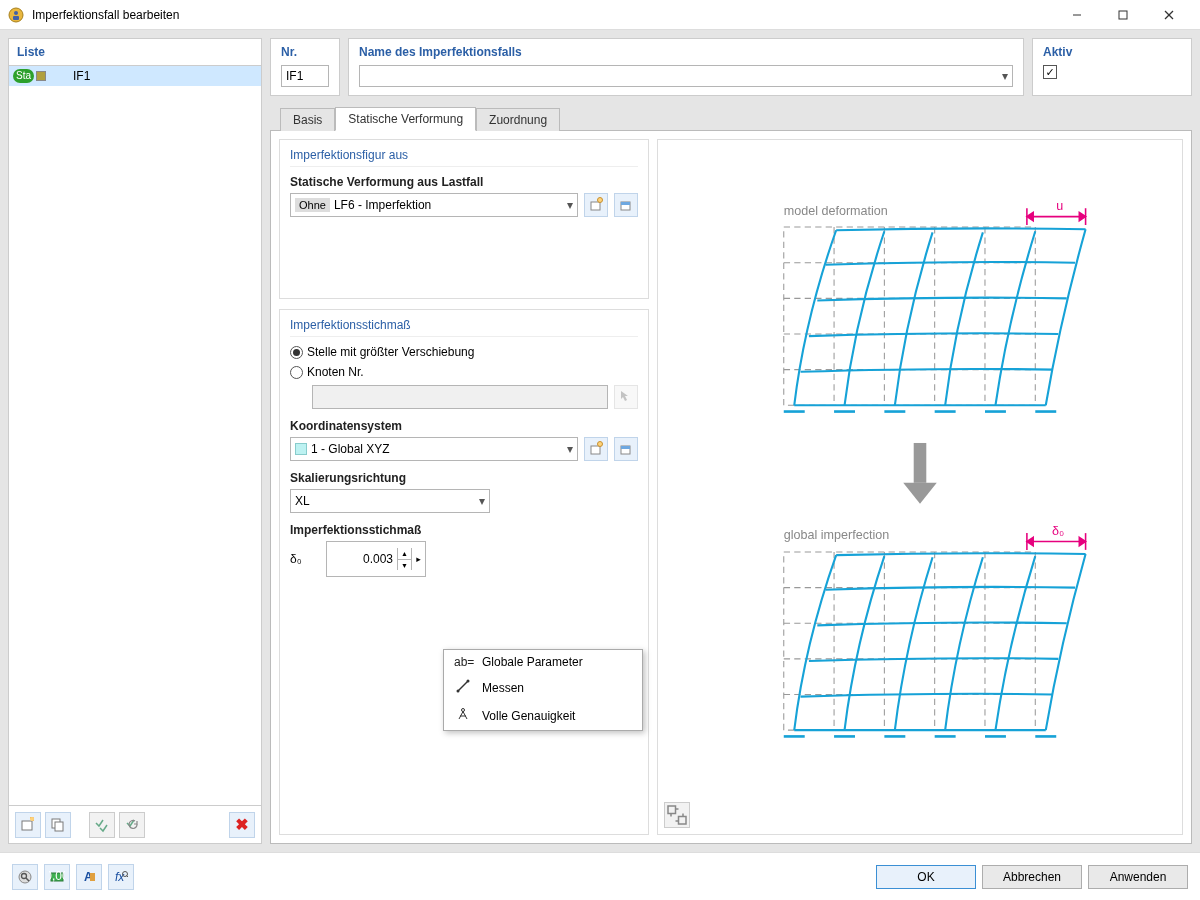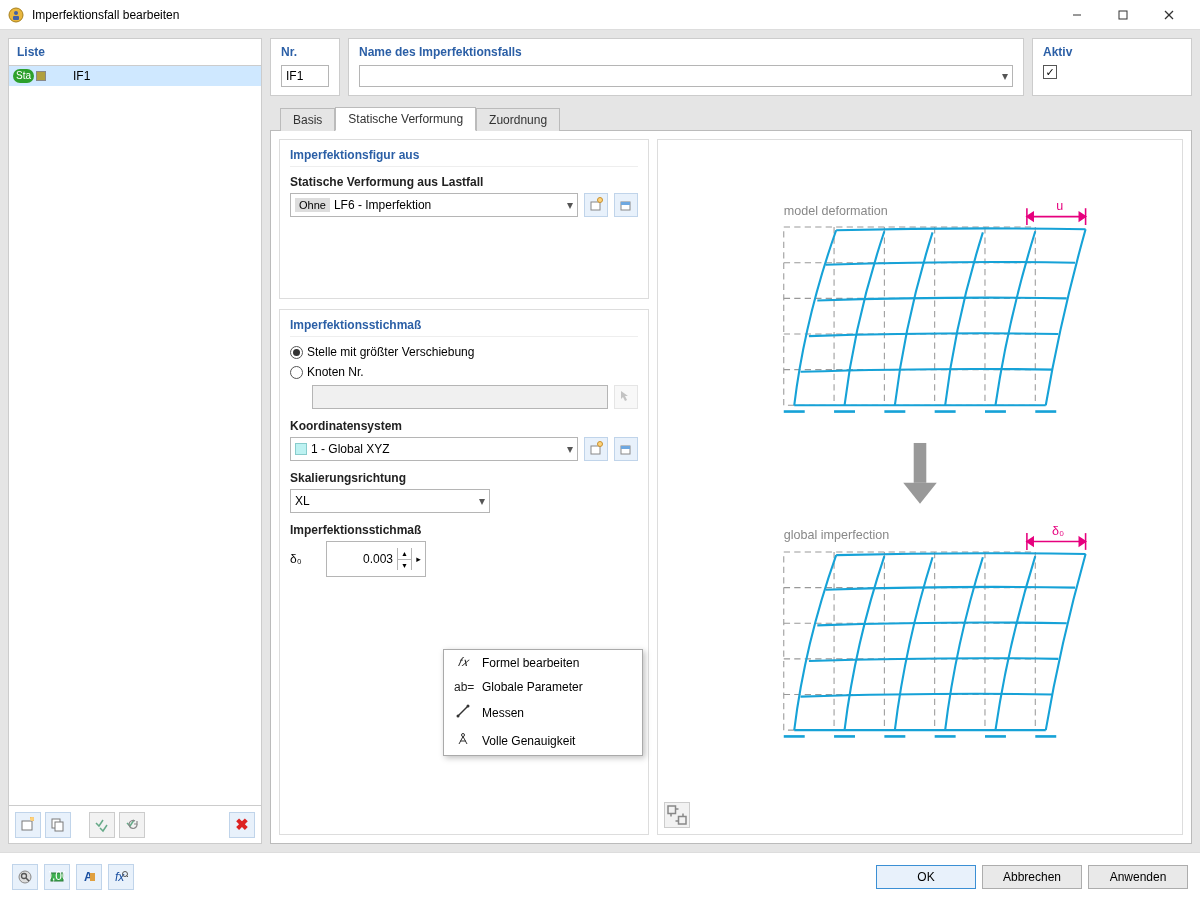--- a/index.html
+++ b/index.html
@@ -54,21 +54,21 @@
   .tabs { display: flex; height: 26px; align-items: flex-end; gap:0; padding-left:10px; }
   .tab { padding: 4px 12px; border: 1px solid #bbb; border-bottom: none; background: #e5e5e5; color:#333; cursor:pointer; position:relative; top:1px; }
   .tab.active { background: #fff; font-weight:400; border-bottom:1px solid #fff; }
   .tabbody { flex:1; background: #fff; border: 1px solid #bbb; display:flex; padding: 8px; gap: 8px; min-height:0; }
 
   
   .formcol { width: 370px; display:flex; flex-direction:column; gap:10px; }
   .previewcol { flex:1; border:1px solid #ddd; background:#fff; position:relative; }
 
   .section { border:1px solid #ddd; padding:8px 10px 12px 10px; }
-  .section .shead { color:#2b5fa6; font-weight:700; margin-bottom:8px; border-bottom:1px solid #eee; padding-bottom:4px; }
+  .section .shead { color:#2b5fa6; font-weight:400; margin-bottom:8px; border-bottom:1px solid #eee; padding-bottom:4px; }
   .section .lbl2 { display:block; margin-bottom:4px; color:#222;font-weight:bold; }
   .section .row2 { display:flex; align-items:center; gap:6px; margin-bottom:10px; }
 
   .combo { height:24px; border:1px solid #b5b5b5; display:flex; align-items:center; padding:0 4px; background:#fff; flex:1; justify-content:space-between; }
   .combo .chev { color:#555; padding-left:6px; }
   .combo .ohne { background:#ddd; padding:1px 4px; margin-right:4px; font-size:11px; }
   .combo .csys-sq { width:12px; height:12px; background:#bdf2f2; border:1px solid #88cccc; margin-right:4px; }
 
   .radio { width:13px; height:13px; border:1px solid #555; border-radius:50%; display:inline-flex; align-items:center; justify-content:center; }
   .radio.checked::after { content:""; width:7px; height:7px; background:#333; border-radius:50%; }
@@ -410,24 +410,20 @@
           </div>
         </div>
 
       </div>
     </div>
 
   </div>
 </div>
 
 <div class="ctxmenu">
-  <div class="mi">
-    <span class="mico">𝑓𝑥</span>
-    <span>Formel bearbeiten</span>
-  </div>
   <div class="mi">
     <span class="mico" style="font-style:normal;font-size:9px;"><span>ab=</span></span>
     <span>Globale Parameter</span>
   </div>
   <div class="mi">
     <span class="mico" style="font-style:normal;">
       <svg width="14" height="14" viewBox="0 0 14 14">
           <line x1="2" y1="12" x2="12" y2="2" stroke="#333" stroke-width="1.4"></line>
           <circle cx="2" cy="12" r="1.5" fill="#333"></circle>
           <circle cx="12" cy="2" r="1.5" fill="#333"></circle>

